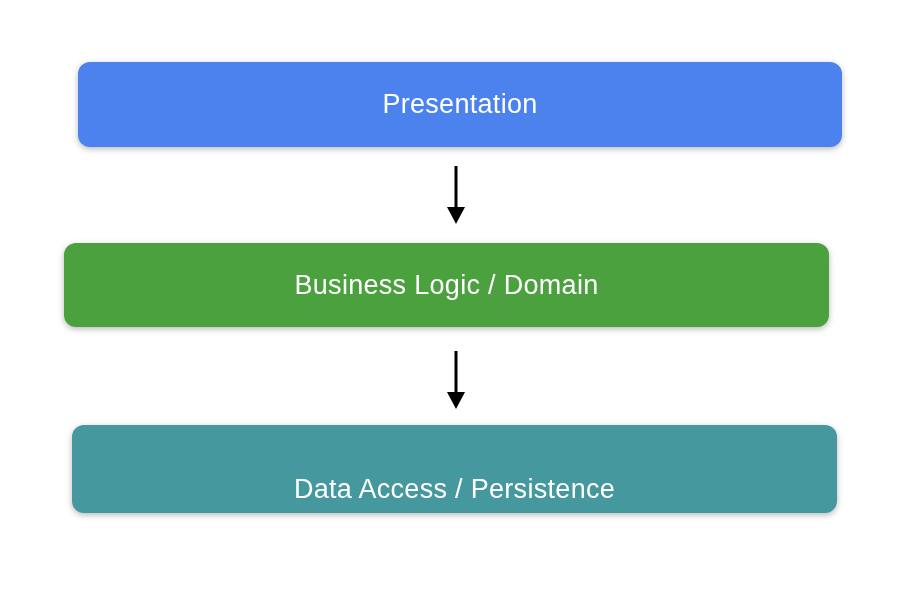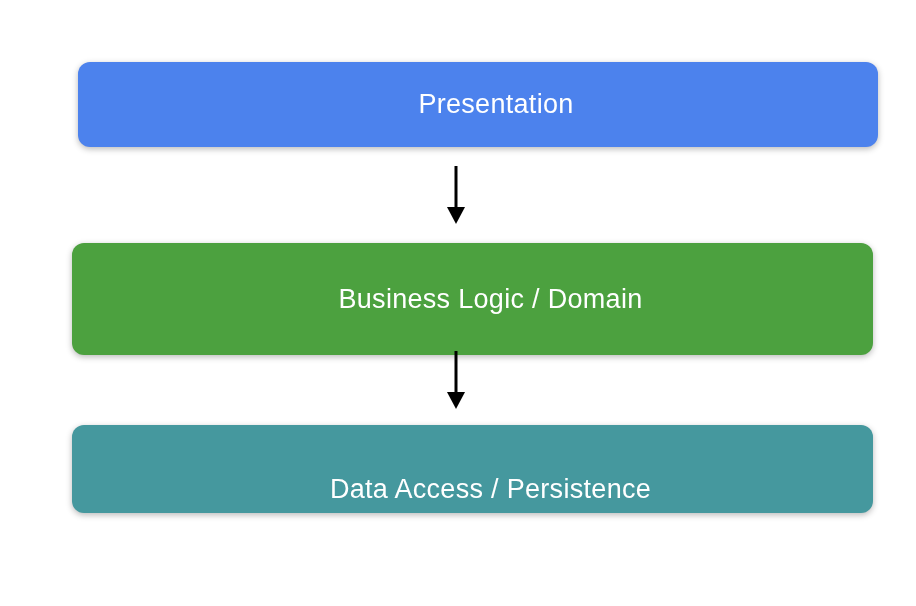--- a/index.html
+++ b/index.html
@@ -15,32 +15,31 @@
     overflow: hidden;
     font-family: "Liberation Sans", "DejaVu Sans", sans-serif;
   }
   .layer-box {
     position: absolute;
     border-radius: 12px;
     box-shadow: 0 2px 6px rgba(0,0,0,0.28);
     display: flex;
     align-items: center;
     justify-content: center;
-    padding-left: 36px;
   }
   .layer-label {
     color: #ffffff;
     font-size: 27px;
     font-weight: 400;
     letter-spacing: 0.3px;
     white-space: nowrap;
     user-select: none;
   }
   .box-presentation { left: 78px; top: 62px;  width: 764px; height: 85px; }
-  .box-business     { left: 72px; top: 243px; width: 765px; height: 112px; }
+  .box-business     { left: 64px; top: 243px; width: 765px; height: 84px; }
   .box-data         { left: 72px; top: 425px; width: 765px; height: 88px; }
 
   .arrow {
     position: absolute;
     width: 24px;
     height: 62px;
   }
   .arrow-1 { left: 444px; top: 163px; }
   .arrow-2 { left: 444px; top: 348px; }
 </style>

